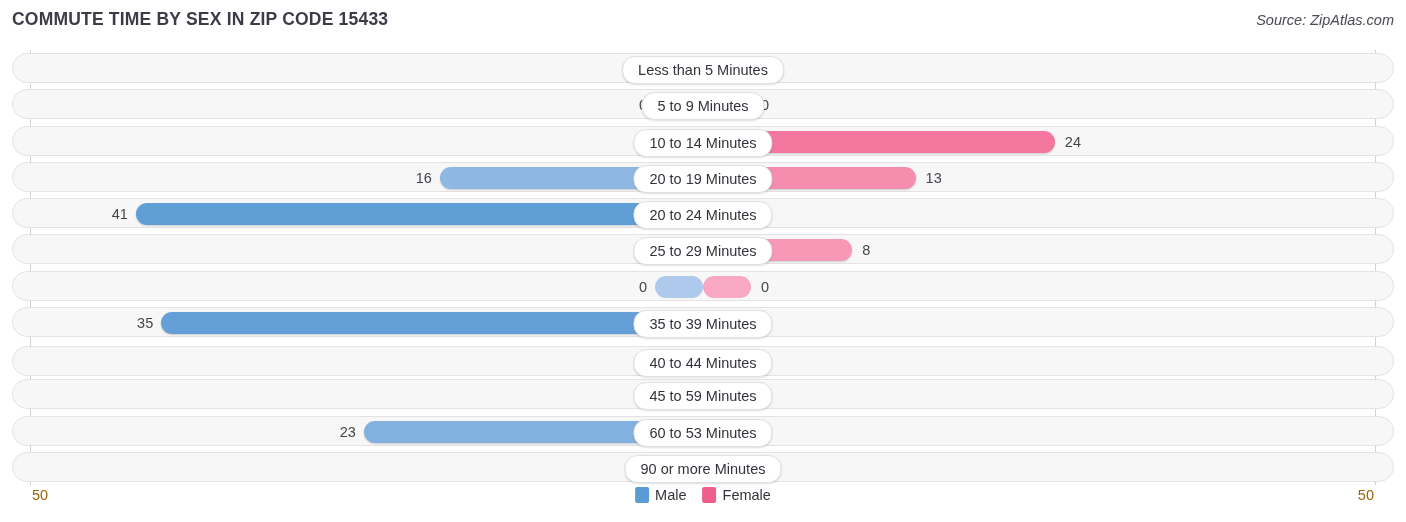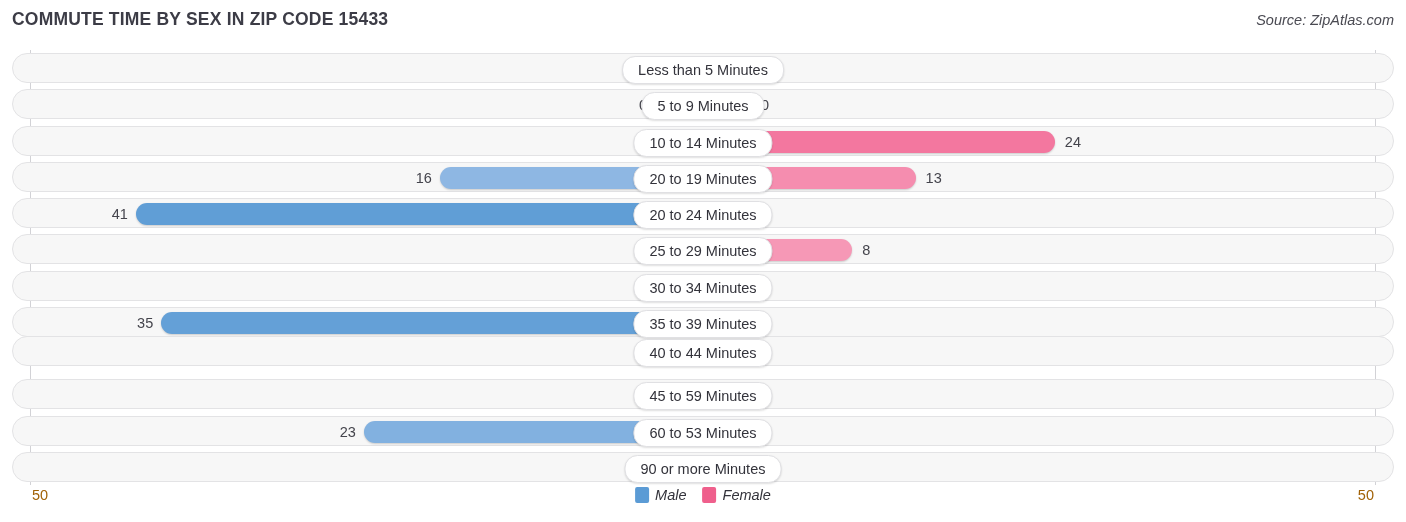--- a/index.html
+++ b/index.html
@@ -94,21 +94,21 @@
   .legend{
     position:absolute;left:50%;top:2px;
     transform:translateX(-50%);
     display:flex;align-items:center;gap:16px;
     white-space:nowrap;
   }
   .legend-item{display:flex;align-items:center;gap:6px;}
   .legend-swatch{
     width:14px;height:16px;border-radius:2px;display:inline-block;
   }
-  .legend-label{font-size:14.5px;color:#33333b;font-style:italic;}
+  .legend-label{font-size:14.5px;color:#33333b;}
 </style>
 </head>
 <body>
 
 <div id="chart-root">
 
   <div class="chart-title">COMMUTE TIME BY SEX IN ZIP CODE 15433</div>
   <div class="chart-source">Source: ZipAtlas.com</div>
 
   <div class="plot" id="plot">
@@ -167,33 +167,32 @@
           <div class="vlabel female-out" style="left: 849.28px;">8</div>
           <div class="cat-pill">25 to 29 Minutes</div>
         </div>
       </div>
       <div class="row" style="top: 220.5px;">
         <div class="row-inner">
           <div class="bar male" style="width: 48px; background: rgb(174, 201, 236);"></div>
           <div class="bar female" style="width: 48px; background: rgb(248, 168, 194);"></div>
           <div class="vlabel male-out" style="left: 0px; width: 634px;">0</div>
           <div class="vlabel female-out" style="left: 748px;">0</div>
-          <div class="cat-pill">30 to 34 Minutes</div>
         </div>
       </div>
       <div class="row" style="top: 256.75px;">
         <div class="row-inner">
           <div class="bar male bar-shadow" style="width: 541.74px; background: rgb(100, 160, 215);"></div>
           <div class="bar female" style="width: 48px; background: rgb(248, 168, 194);"></div>
           <div class="vlabel male-out" style="left: 0px; width: 140.26px;">35</div>
           <div class="vlabel female-out" style="left: 748px;">0</div>
           <div class="cat-pill">35 to 39 Minutes</div>
         </div>
       </div>
-      <div class="row" style="top: 286px;">
+      <div class="row" style="top: 296px;">
         <div class="row-inner">
           <div class="bar male" style="width: 48px; background: rgb(174, 201, 236);"></div>
           <div class="bar female" style="width: 48px; background: rgb(248, 168, 194);"></div>
           <div class="vlabel male-out" style="left: 0px; width: 634px;">0</div>
           <div class="vlabel female-out" style="left: 748px;">0</div>
           <div class="cat-pill">40 to 44 Minutes</div>
         </div>
       </div>
       <div class="row" style="top: 329.25px;">
         <div class="row-inner">

